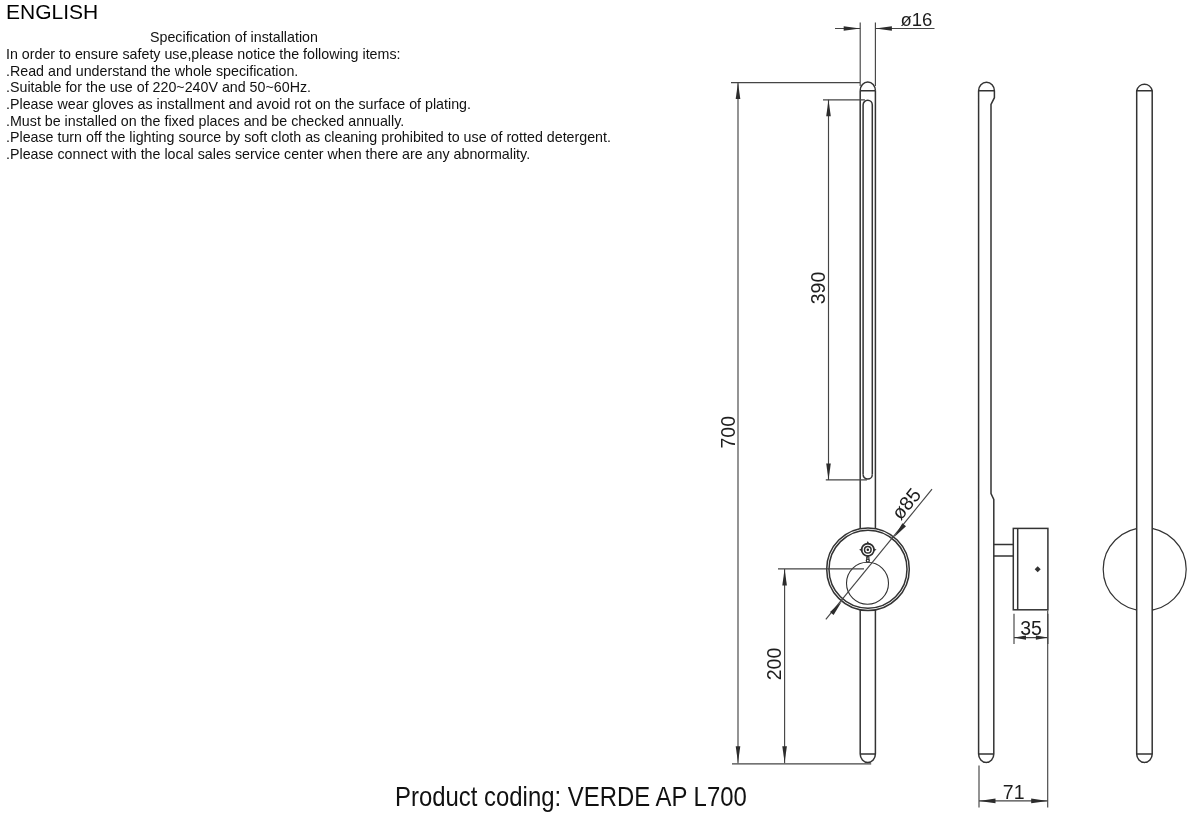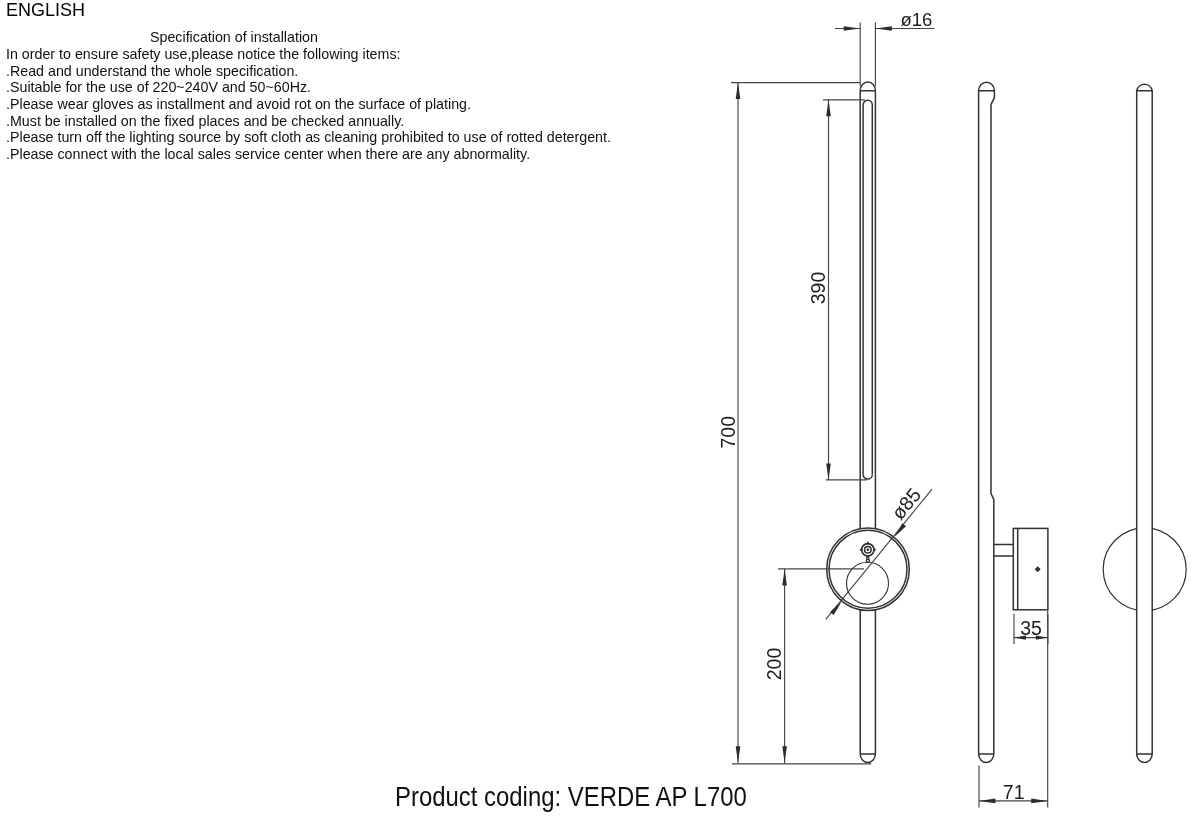--- a/index.html
+++ b/index.html
@@ -5,21 +5,21 @@
   html,body{margin:0;padding:0;}
   body{width:1200px;height:828px;background:#ffffff;overflow:hidden;
        font-family:"Liberation Sans", sans-serif;}
   .abs{position:absolute;white-space:nowrap;color:#111;}
   .cond{transform-origin:0 50%;}
 </style>
 </head>
 <body>
 <div style="position:relative;width:1200px;height:828px;">
 
-  <div class="abs" style="left:6px;top:-0.3px;font-size:18px;color:#000;transform:translateZ(0);">ENGLISH</div>
+  <div class="abs" style="left:6px;top:-0.3px;font-size:21px;color:#000;transform:translateZ(0);">ENGLISH</div>
   <div class="abs cond" id="t-spec" style="left:150px;top:28px;font-size:15px;transform:scaleX(0.95) translateZ(0);">Specification of installation</div>
   <div class="abs cond" style="left:6px;top:44.8px;font-size:15px;transform:scaleX(0.95) translateZ(0);">In order to ensure safety use,please notice the following items:</div>
   <div class="abs cond" style="left:6px;top:61.5px;font-size:15px;transform:scaleX(0.95) translateZ(0);">.Read and understand the whole specification.</div>
   <div class="abs cond" style="left:6px;top:78.2px;font-size:15px;transform:scaleX(0.95) translateZ(0);">.Suitable for the use of 220~240V and 50~60Hz.</div>
   <div class="abs cond" style="left:6px;top:94.9px;font-size:15px;transform:scaleX(0.95) translateZ(0);">.Please wear gloves as installment and avoid rot on the surface of plating.</div>
   <div class="abs cond" style="left:6px;top:111.6px;font-size:15px;transform:scaleX(0.95) translateZ(0);">.Must be installed on the fixed places and be checked annually.</div>
   <div class="abs cond" style="left:6px;top:128.3px;font-size:15px;transform:scaleX(0.95) translateZ(0);">.Please turn off the lighting source by soft cloth as cleaning prohibited to use of rotted detergent.</div>
   <div class="abs cond" style="left:6px;top:145.0px;font-size:15px;transform:scaleX(0.95) translateZ(0);">.Please connect with the local sales service center when there are any abnormality.</div>
   <div class="abs cond" id="t-prod" style="left:395px;top:781px;font-size:28px;transform:scaleX(0.854) translateZ(0);">Product coding: VERDE AP L700</div>
 

